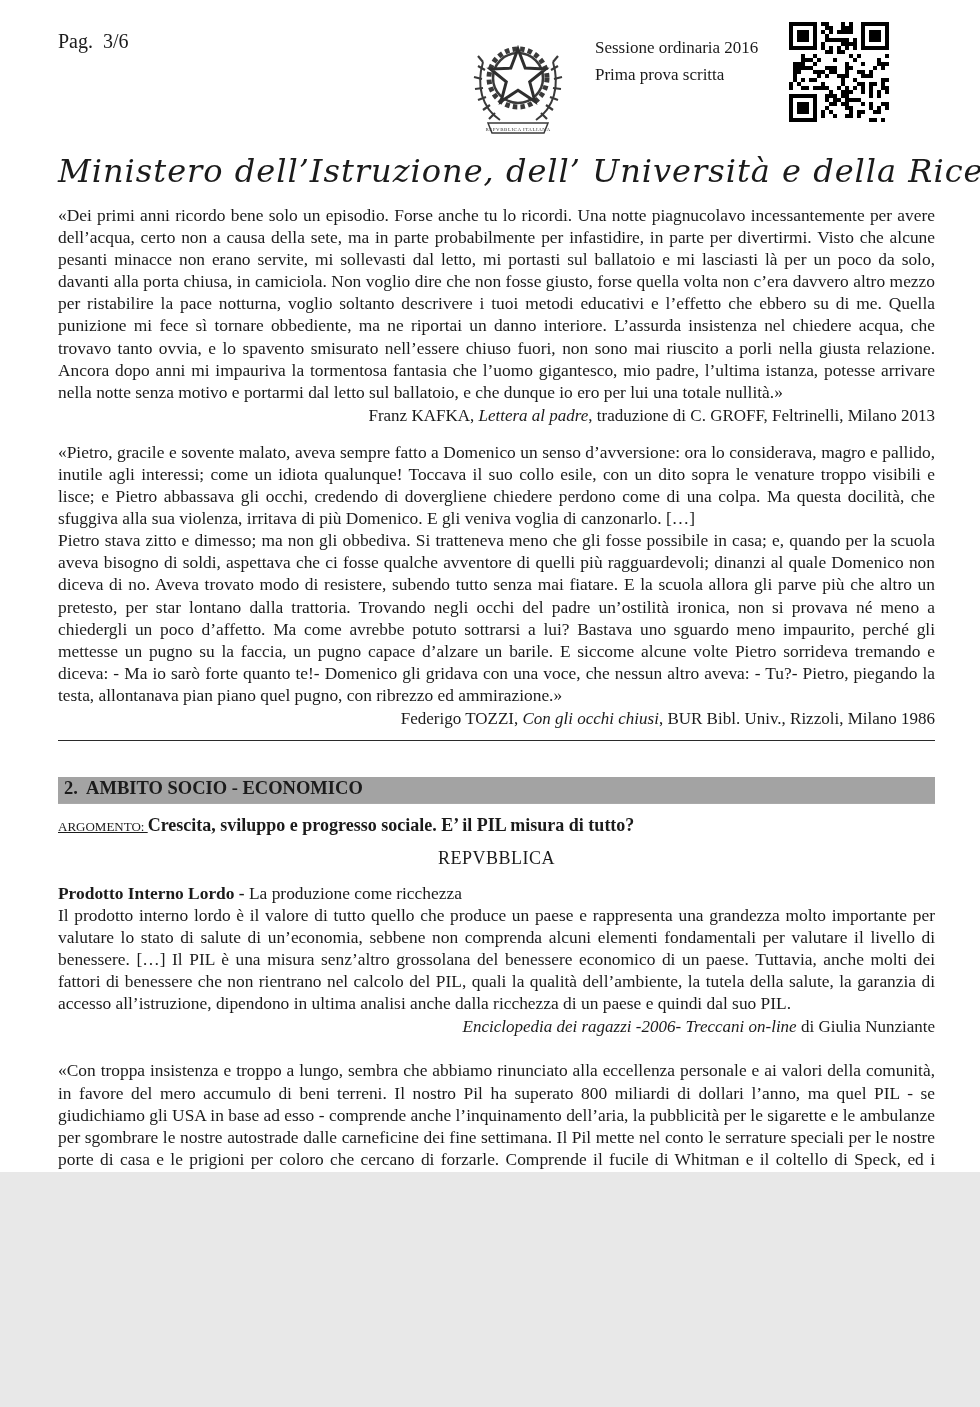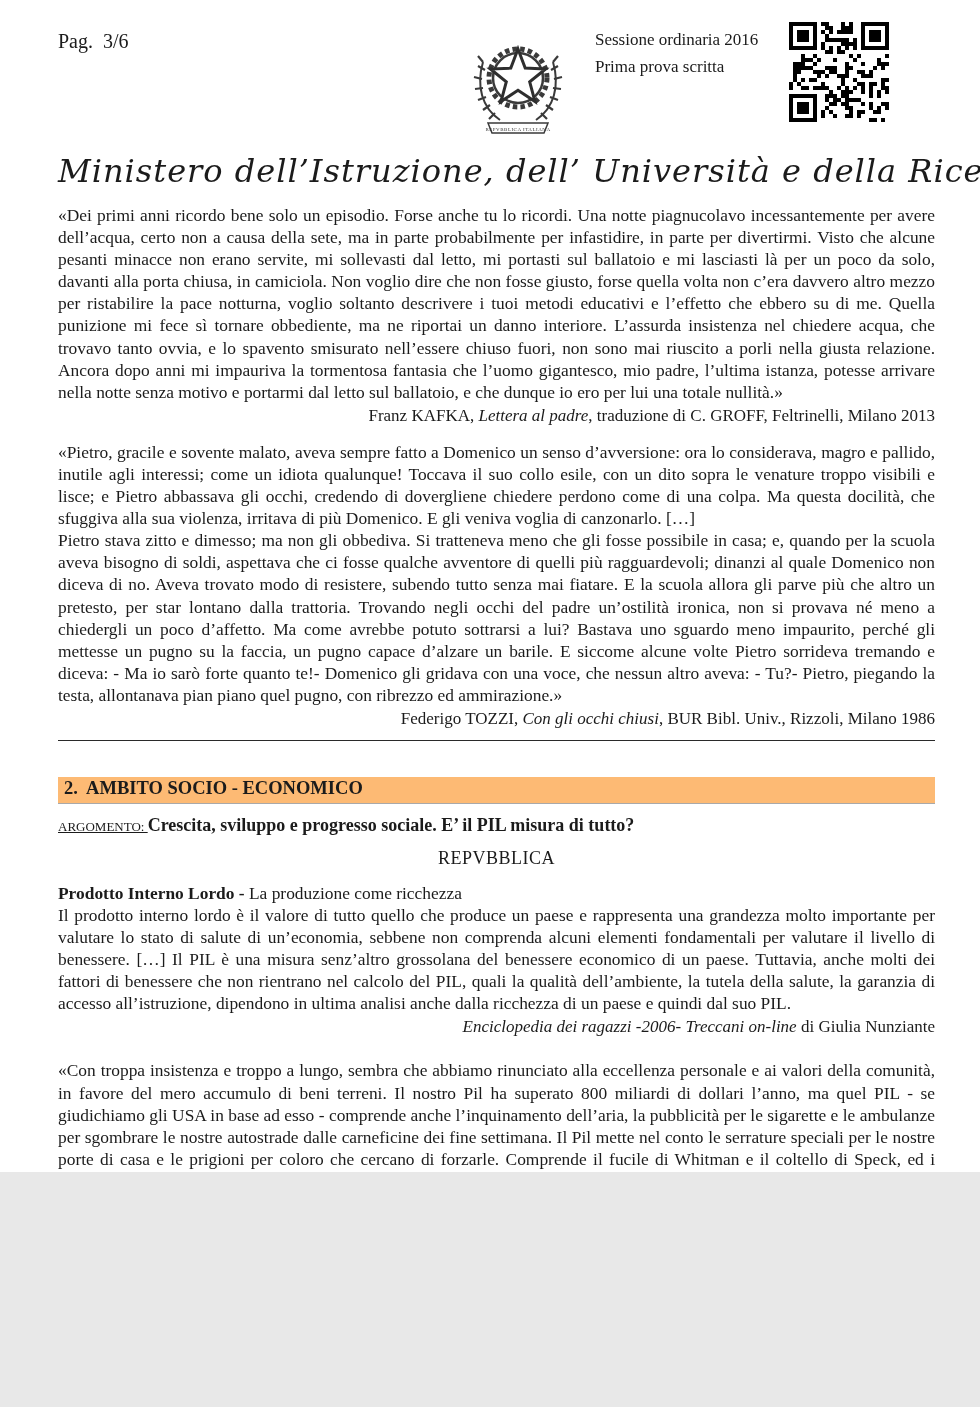--- a/index.html
+++ b/index.html
@@ -10,21 +10,21 @@
     background:#ffffff;
     box-sizing:border-box;
     padding:22px 45px 10px 58px;
     font-family:"Liberation Serif","DejaVu Serif",serif;
     color:#1b1b1b;
     overflow:hidden;
   }
   .header{position:relative;height:114px;}
   .pag-label{position:absolute;left:0;top:8px;font-size:20px;white-space:pre;}
   .emblem{position:absolute;left:410px;top:2px;width:100px;height:112px;}
-  .session-block{position:absolute;left:537px;top:4px;font-size:17px;line-height:27px;}
+  .session-block{position:absolute;left:537px;top:12px;font-size:17px;line-height:27px;}
   .qr{position:absolute;right:46px;top:0;width:100px;height:100px;}
   .ministry-title{
     text-align:center;
     font-family:"DejaVu Serif",serif;
     font-style:italic;
     font-size:32px;
     letter-spacing:1px;
     margin:16px 0 14px 0;
     white-space:nowrap;
   }
@@ -361,21 +361,21 @@
   <p class="body-text">«Dei primi anni ricordo bene solo un episodio. Forse anche tu lo ricordi. Una notte piagnucolavo incessantemente per avere dell’acqua, certo non a causa della sete, ma in parte probabilmente per infastidire, in parte per divertirmi. Visto che alcune pesanti minacce non erano servite, mi sollevasti dal letto, mi portasti sul ballatoio e mi lasciasti là per un poco da solo, davanti alla porta chiusa, in camiciola. Non voglio dire che non fosse giusto, forse quella volta non c’era davvero altro mezzo per ristabilire la pace notturna, voglio soltanto descrivere i tuoi metodi educativi e l’effetto che ebbero su di me. Quella punizione mi fece sì tornare obbediente, ma ne riportai un danno interiore. L’assurda insistenza nel chiedere acqua, che trovavo tanto ovvia, e lo spavento smisurato nell’essere chiuso fuori, non sono mai riuscito a porli nella giusta relazione. Ancora dopo anni mi impauriva la tormentosa fantasia che l’uomo gigantesco, mio padre, l’ultima istanza, potesse arrivare nella notte senza motivo e portarmi dal letto sul ballatoio, e che dunque io ero per lui una totale nullità.»</p>
   <p class="attrib"><span>Franz KAFKA, </span><i>Lettera al padre</i><span>, traduzione di C. GROFF, Feltrinelli, Milano 2013</span></p>
 
   <div class="gap-md"></div>
 
   <p class="body-text">«Pietro, gracile e sovente malato, aveva sempre fatto a Domenico un senso d’avversione: ora lo considerava, magro e pallido, inutile agli interessi; come un idiota qualunque! Toccava il suo collo esile, con un dito sopra le venature troppo visibili e lisce; e Pietro abbassava gli occhi, credendo di dovergliene chiedere perdono come di una colpa. Ma questa docilità, che sfuggiva alla sua violenza, irritava di più Domenico. E gli veniva voglia di canzonarlo. […]</p>
   <p class="body-text">Pietro stava zitto e dimesso; ma non gli obbediva. Si tratteneva meno che gli fosse possibile in casa; e, quando per la scuola aveva bisogno di soldi, aspettava che ci fosse qualche avventore di quelli più ragguardevoli; dinanzi al quale Domenico non diceva di no. Aveva trovato modo di resistere, subendo tutto senza mai fiatare. E la scuola allora gli parve più che altro un pretesto, per star lontano dalla trattoria. Trovando negli occhi del padre un’ostilità ironica, non si provava né meno a chiedergli un poco d’affetto. Ma come avrebbe potuto sottrarsi a lui? Bastava uno sguardo meno impaurito, perché gli mettesse un pugno su la faccia, un pugno capace d’alzare un barile. E siccome alcune volte Pietro sorrideva tremando e diceva: - Ma io sarò forte quanto te!- Domenico gli gridava con una voce, che nessun altro aveva: - Tu?- Pietro, piegando la testa, allontanava pian piano quel pugno, con ribrezzo ed ammirazione.»</p>
   <p class="attrib"><span>Federigo TOZZI, </span><i>Con gli occhi chiusi</i><span>, BUR Bibl. Univ., Rizzoli, Milano 1986</span></p>
 
   <div class="section-rule"></div>
-  <div class="section-bar" style="background: #fdba74; margin-top: 36px;">2.  AMBITO SOCIO - ECONOMICO</div>
+  <div class="section-bar" style="background: #a3a3a3; margin-top: 36px;">2.  AMBITO SOCIO - ECONOMICO</div>
 
   <div class="argomento"><span class="label">ARGOMENTO: </span><span class="text">Crescita, sviluppo e progresso sociale. E’ il PIL misura di tutto?</span></div>
 
   <div class="documents-heading">REPVBBLICA</div>
 
   <div class="doc-title"><span class="bold">Prodotto Interno Lordo -</span><span> La produzione come ricchezza</span></div>
 
   <p class="body-text">Il prodotto interno lordo è il valore di tutto quello che produce un paese e rappresenta una grandezza molto importante per valutare lo stato di salute di un’economia, sebbene non comprenda alcuni elementi fondamentali per valutare il livello di benessere. […] Il PIL è una misura senz’altro grossolana del benessere economico di un paese. Tuttavia, anche molti dei fattori di benessere che non rientrano nel calcolo del PIL, quali la qualità dell’ambiente, la tutela della salute, la garanzia di accesso all’istruzione, dipendono in ultima analisi anche dalla ricchezza di un paese e quindi dal suo PIL.</p>
 
   <p class="attrib"><i>Enciclopedia dei ragazzi -2006- Treccani on-line</i><span> di Giulia Nunziante</span><br>

